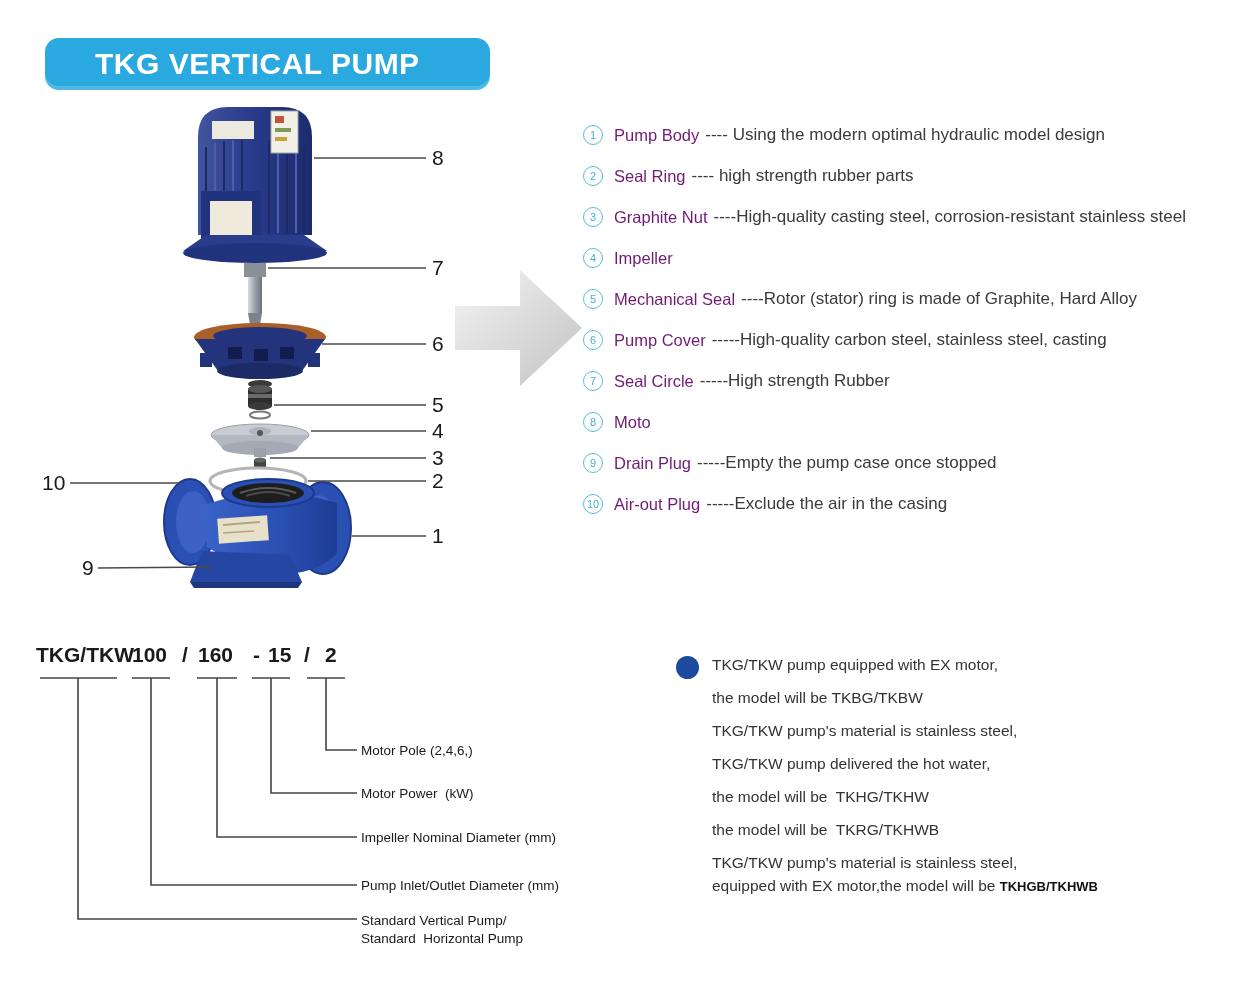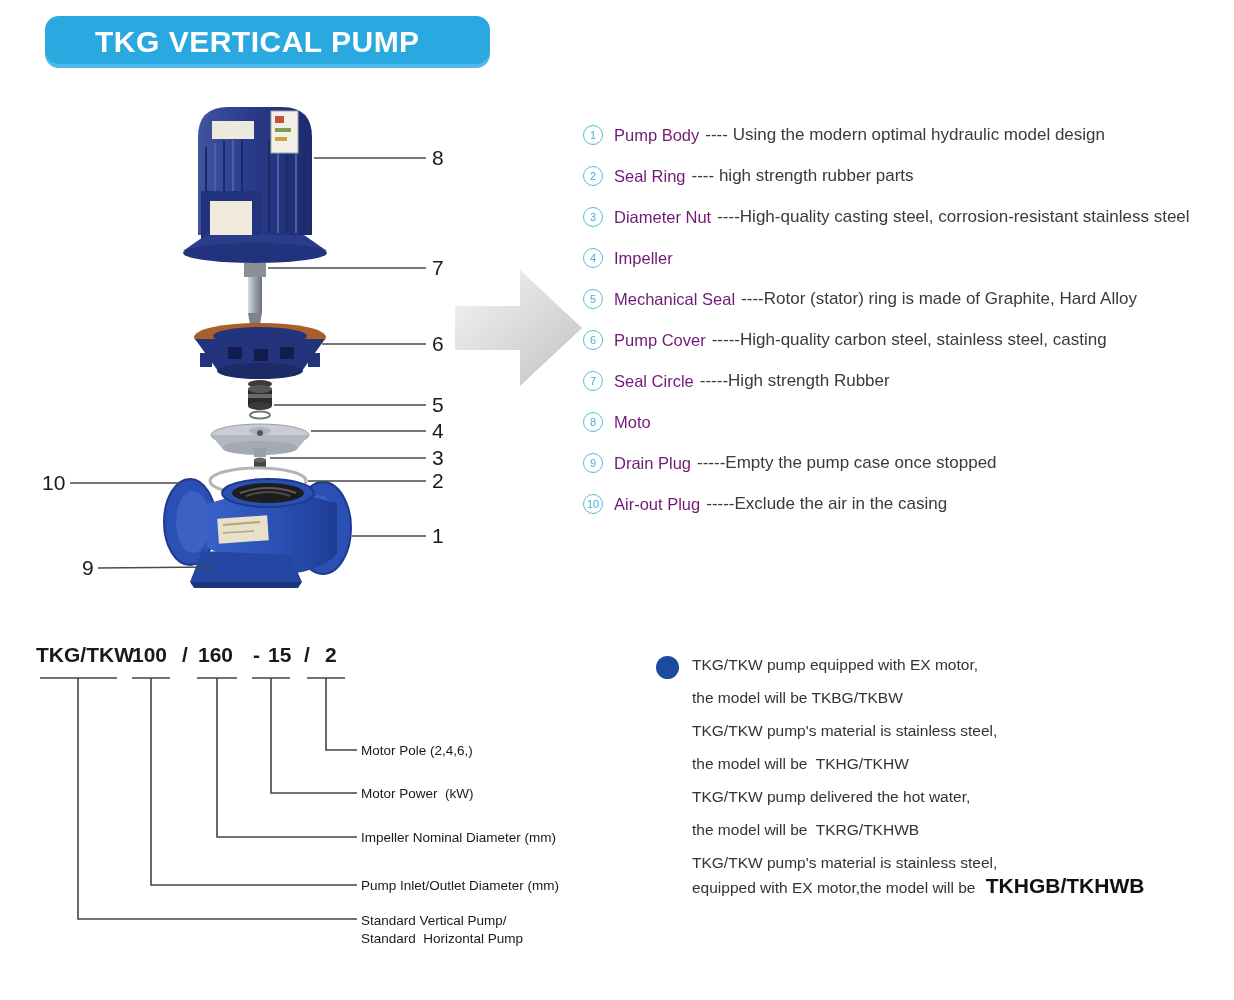--- a/index.html
+++ b/index.html
@@ -2,21 +2,21 @@
 <html><head>
 <meta charset="utf-8">
 <style>
   html,body{margin:0;padding:0;}
   body{
     width:1234px;height:1000px;position:relative;background:#ffffff;
     font-family:"Liberation Sans", sans-serif;color:#3a3a3a;overflow:hidden;
   }
   
   .banner{
-    position:absolute;left:45px;top:16px;width:445px;height:52px;
+    position:absolute;left:45px;top:38px;width:445px;height:52px;
     background:#29a9e0;border-radius:14px;
     display:flex;align-items:center;
     box-shadow:inset 0 -4px 0 rgba(255,255,255,.18);
   }
   .banner-title{
     color:#ffffff;font-weight:bold;font-size:30px;letter-spacing:.5px;
     padding-left:50px;white-space:pre;
   }
   
   .pump-svg{position:absolute;left:40px;top:85px;}
@@ -33,28 +33,28 @@
     color:#3fb2d6;font-size:11px;flex:0 0 auto;margin-right:11px;line-height:1;
   }
   .part-name{color:#701a75;font-size:16.5px;margin-right:6px;}
   .part-desc{color:#3a3a3a;font-size:17px;}
   
   .model-svg{position:absolute;left:28px;top:628px;}
   .model-seg{font-size:21px;font-weight:bold;fill:#1a1a1a;font-family:"Liberation Sans",sans-serif;}
   .model-label{font-size:13.5px;fill:#1a1a1a;font-family:"Liberation Sans",sans-serif;white-space:pre;}
   .model-line{stroke:#444444;stroke-width:1.6;fill:none;}
   
-  .notes{position:absolute;left:692px;top:655px;font-size:15.5px;color:#333;}
+  .notes{position:absolute;left:712px;top:655px;font-size:15.5px;color:#333;}
   .note-bullet{
     position:absolute;left:-36px;top:1px;width:23px;height:23px;border-radius:50%;
     background:#1b4a9e;
   }
   .note-line{margin-bottom:14px;line-height:19px;white-space:pre;}
   .note-line.tight{margin-bottom:4px;}
-  .bold-model{font-weight:bold;font-size:21px;color:#111;margin-left:6px;}
+  .bold-model{font-weight:bold;font-size:13px;color:#111;}
 </style>
 </head>
 <body>
 
 <div class="banner">
   <span class="banner-title">TKG VERTICAL PUMP</span>
 </div>
 
 <svg class="pump-svg" width="480" height="520" viewBox="0 0 480 520">
   <defs>
@@ -204,21 +204,21 @@
 </svg>
 
 <div class="parts-list">
   <div class="part-row">
     <span class="badge">1</span><span class="part-name">Pump Body</span><span class="part-desc">---- Using the modern optimal hydraulic model design</span>
   </div>
   <div class="part-row">
     <span class="badge">2</span><span class="part-name">Seal Ring</span><span class="part-desc">---- high strength rubber parts</span>
   </div>
   <div class="part-row">
-    <span class="badge">3</span><span class="part-name">Diameter Nut</span><span class="part-desc">----High-quality casting steel, corrosion-resistant stainless steel</span>
+    <span class="badge">3</span><span class="part-name">Graphite Nut</span><span class="part-desc">----High-quality casting steel, corrosion-resistant stainless steel</span>
   </div>
   <div class="part-row">
     <span class="badge">4</span><span class="part-name">Impeller</span>
   </div>
   <div class="part-row">
     <span class="badge">5</span><span class="part-name">Mechanical Seal</span><span class="part-desc">----Rotor (stator) ring is made of Graphite, Hard Alloy</span>
   </div>
   <div class="part-row">
     <span class="badge">6</span><span class="part-name">Pump Cover</span><span class="part-desc">-----High-quality carbon steel, stainless steel, casting</span>
   </div>
@@ -269,18 +269,18 @@
   <text class="model-label" x="333" y="262">Pump Inlet/Outlet Diameter (mm)</text>
   <text class="model-label" x="333" y="297">Standard Vertical Pump/</text>
   <text class="model-label" x="333" y="315">Standard  Horizontal Pump</text>
 </svg>
 
 <div class="notes">
   <span class="note-bullet"></span>
   <div class="note-line">TKG/TKW pump equipped with EX motor,</div>
   <div class="note-line">the model will be TKBG/TKBW</div>
   <div class="note-line">TKG/TKW pump's material is stainless steel,</div>
+  <div class="note-line">TKG/TKW pump delivered the hot water,</div>
   <div class="note-line">the model will be  TKHG/TKHW</div>
-  <div class="note-line">TKG/TKW pump delivered the hot water,</div>
   <div class="note-line">the model will be  TKRG/TKHWB</div>
   <div class="note-line tight">TKG/TKW pump's material is stainless steel,</div>
   <div class="note-line"><span>equipped with EX motor,the model will be </span><span class="bold-model">TKHGB/TKHWB</span></div>
 </div>
 
 </body></html>

